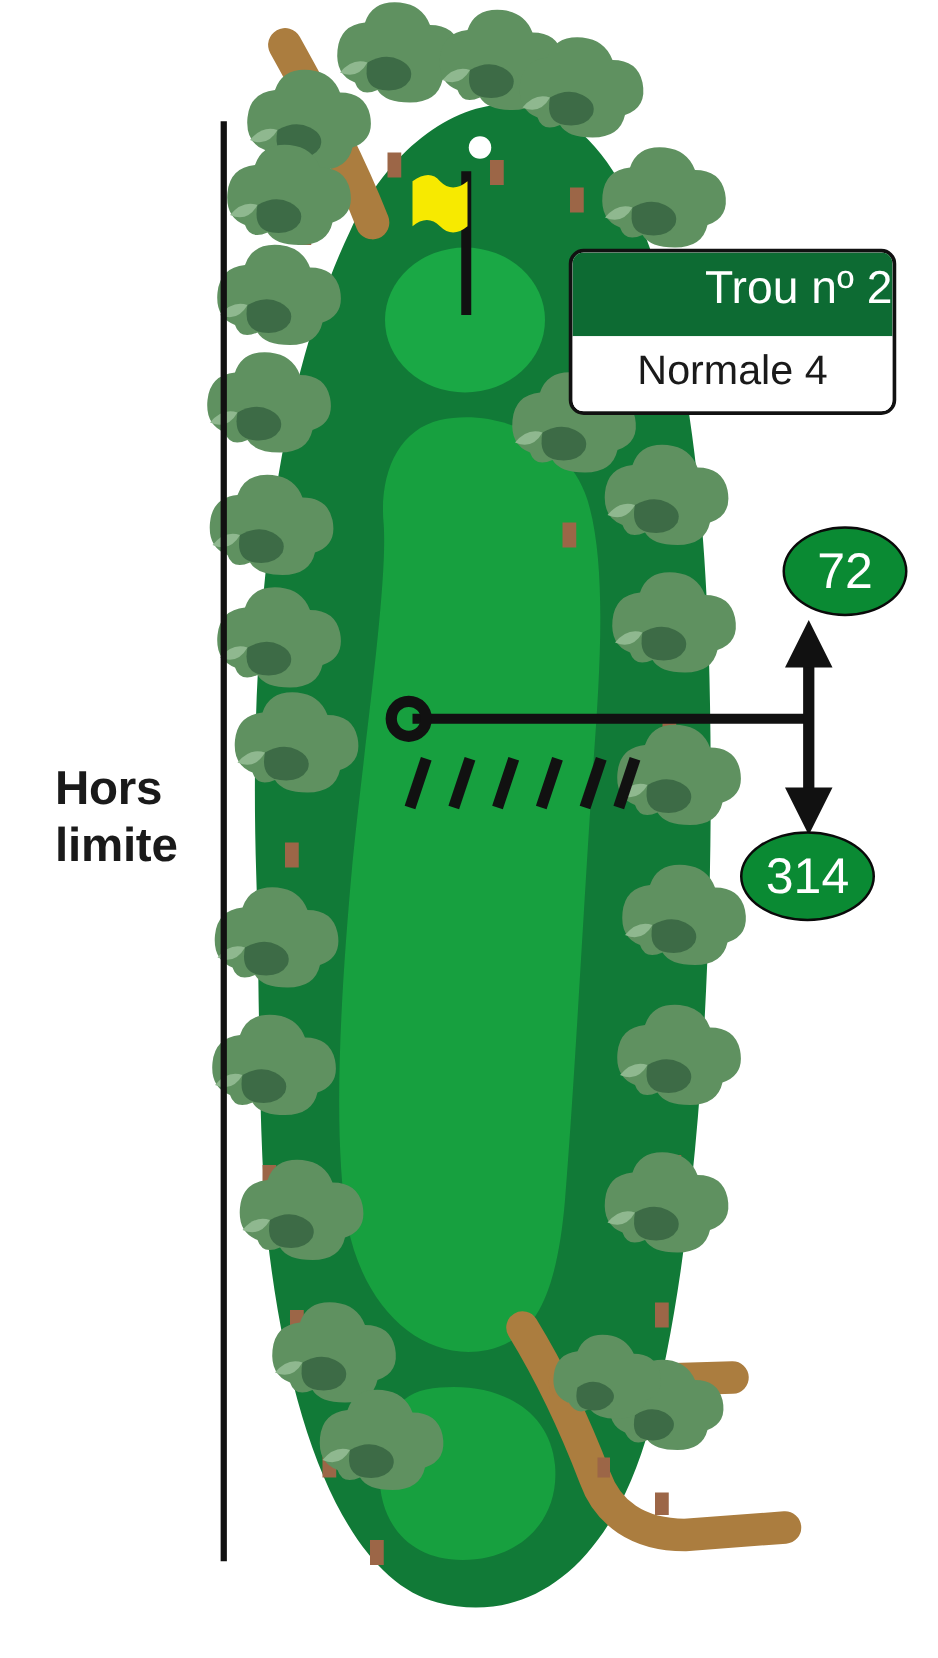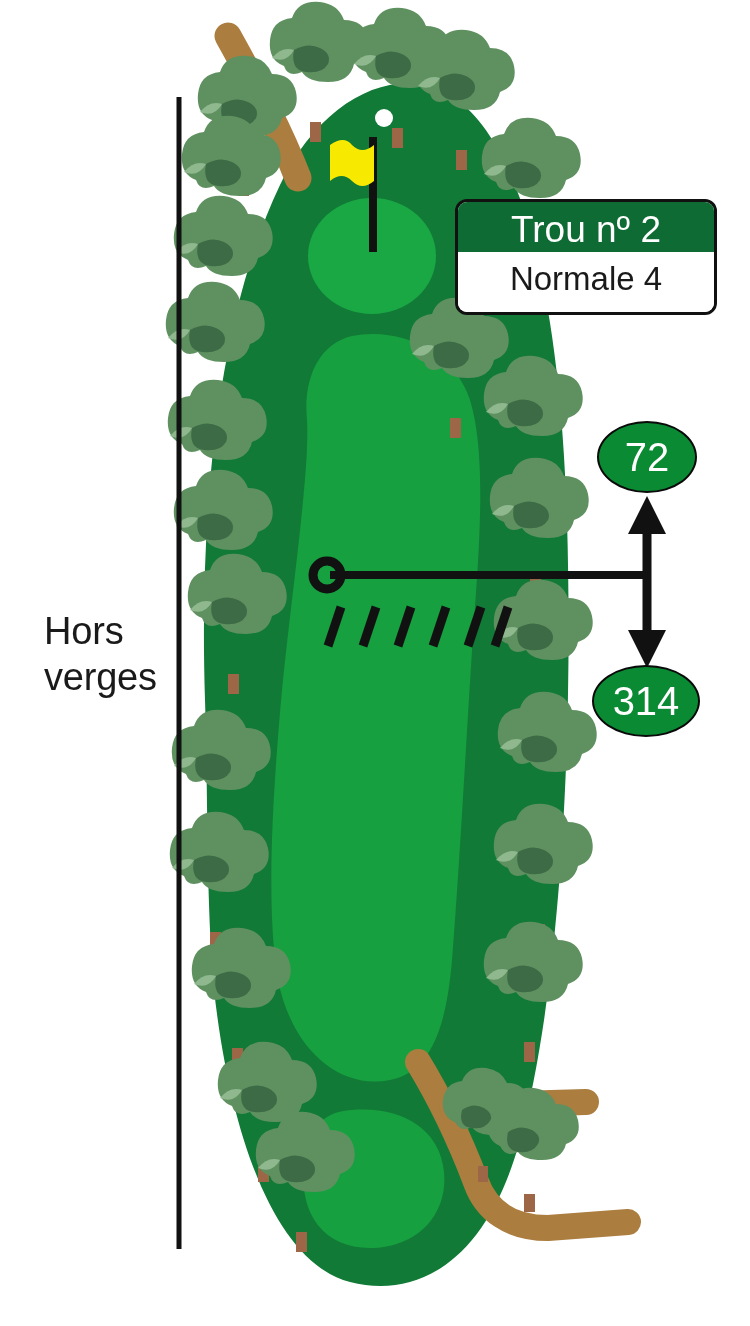--- a/index.html
+++ b/index.html
@@ -23,39 +23,40 @@
   .oob-label {
     position: absolute;
     left: 44px;
     top: 608px;
     width: 140px;
     font-family: "Liberation Sans", sans-serif;
     font-size: 38px;
     line-height: 46px;
     color: #1a1a1a;
     letter-spacing: -0.2px;
+    font-weight: bold;
   }
   .info-card {
     position: absolute;
     left: 455px;
     top: 199px;
     width: 262px;
     border: 3px solid #111111;
     border-radius: 12px;
     background: #ffffff;
     overflow: hidden;
     box-sizing: border-box;
   }
   .info-card-header {
     background: #0d6b33;
     color: #ffffff;
-    text-align: center;
+    text-align: right;
     font-size: 37px;
     line-height: 1.0;
-    padding: 9px 0 4px 0;
+    padding: 9px 0 21px 0;
     font-family: "Liberation Sans", sans-serif;
   }
   .info-card-body {
     background: #ffffff;
     text-align: center;
     padding: 6px 0 12px 0;
   }
   .info-card-line {
     font-size: 33px;
     line-height: 42px;
@@ -70,21 +71,21 @@
     background: #0a8a33;
     border: 2px solid #0a0a0a;
     color: #ffffff;
     display: flex;
     align-items: center;
     justify-content: center;
     font-size: 40px;
     font-family: "Liberation Sans", sans-serif;
     box-sizing: border-box;
   }
-  #marker-near { left: 597px; top: 421px; }
+  #marker-near { left: 626px; top: 421px; }
   #marker-far  { left: 592px; top: 665px; width: 108px; }
 </style>
 </head>
 <body>
 
 <svg id="hole-diagram" viewBox="0 0 750 1326" width="750" height="1326" xmlns="http://www.w3.org/2000/svg">
 
   <defs>
     <clipPath id="clip-rough">
       <path d="M 205 700
@@ -354,21 +355,21 @@
   </g>
 
   <g>
     <line x1="179" y1="97" x2="179" y2="1249" stroke="#111111" stroke-width="5"></line>
   </g>
 
 </svg>
 
 <div class="oob-label">
   <div>Hors</div>
-  <div>verges</div>
+  <div>limite</div>
 </div>
 
 <div class="info-card">
   <div class="info-card-header">Trou nº 2</div>
   <div class="info-card-body">
     <div class="info-card-line">Normale 4</div>
   </div>
 </div>
 
 <div class="yardage-marker" id="marker-near">72</div>

